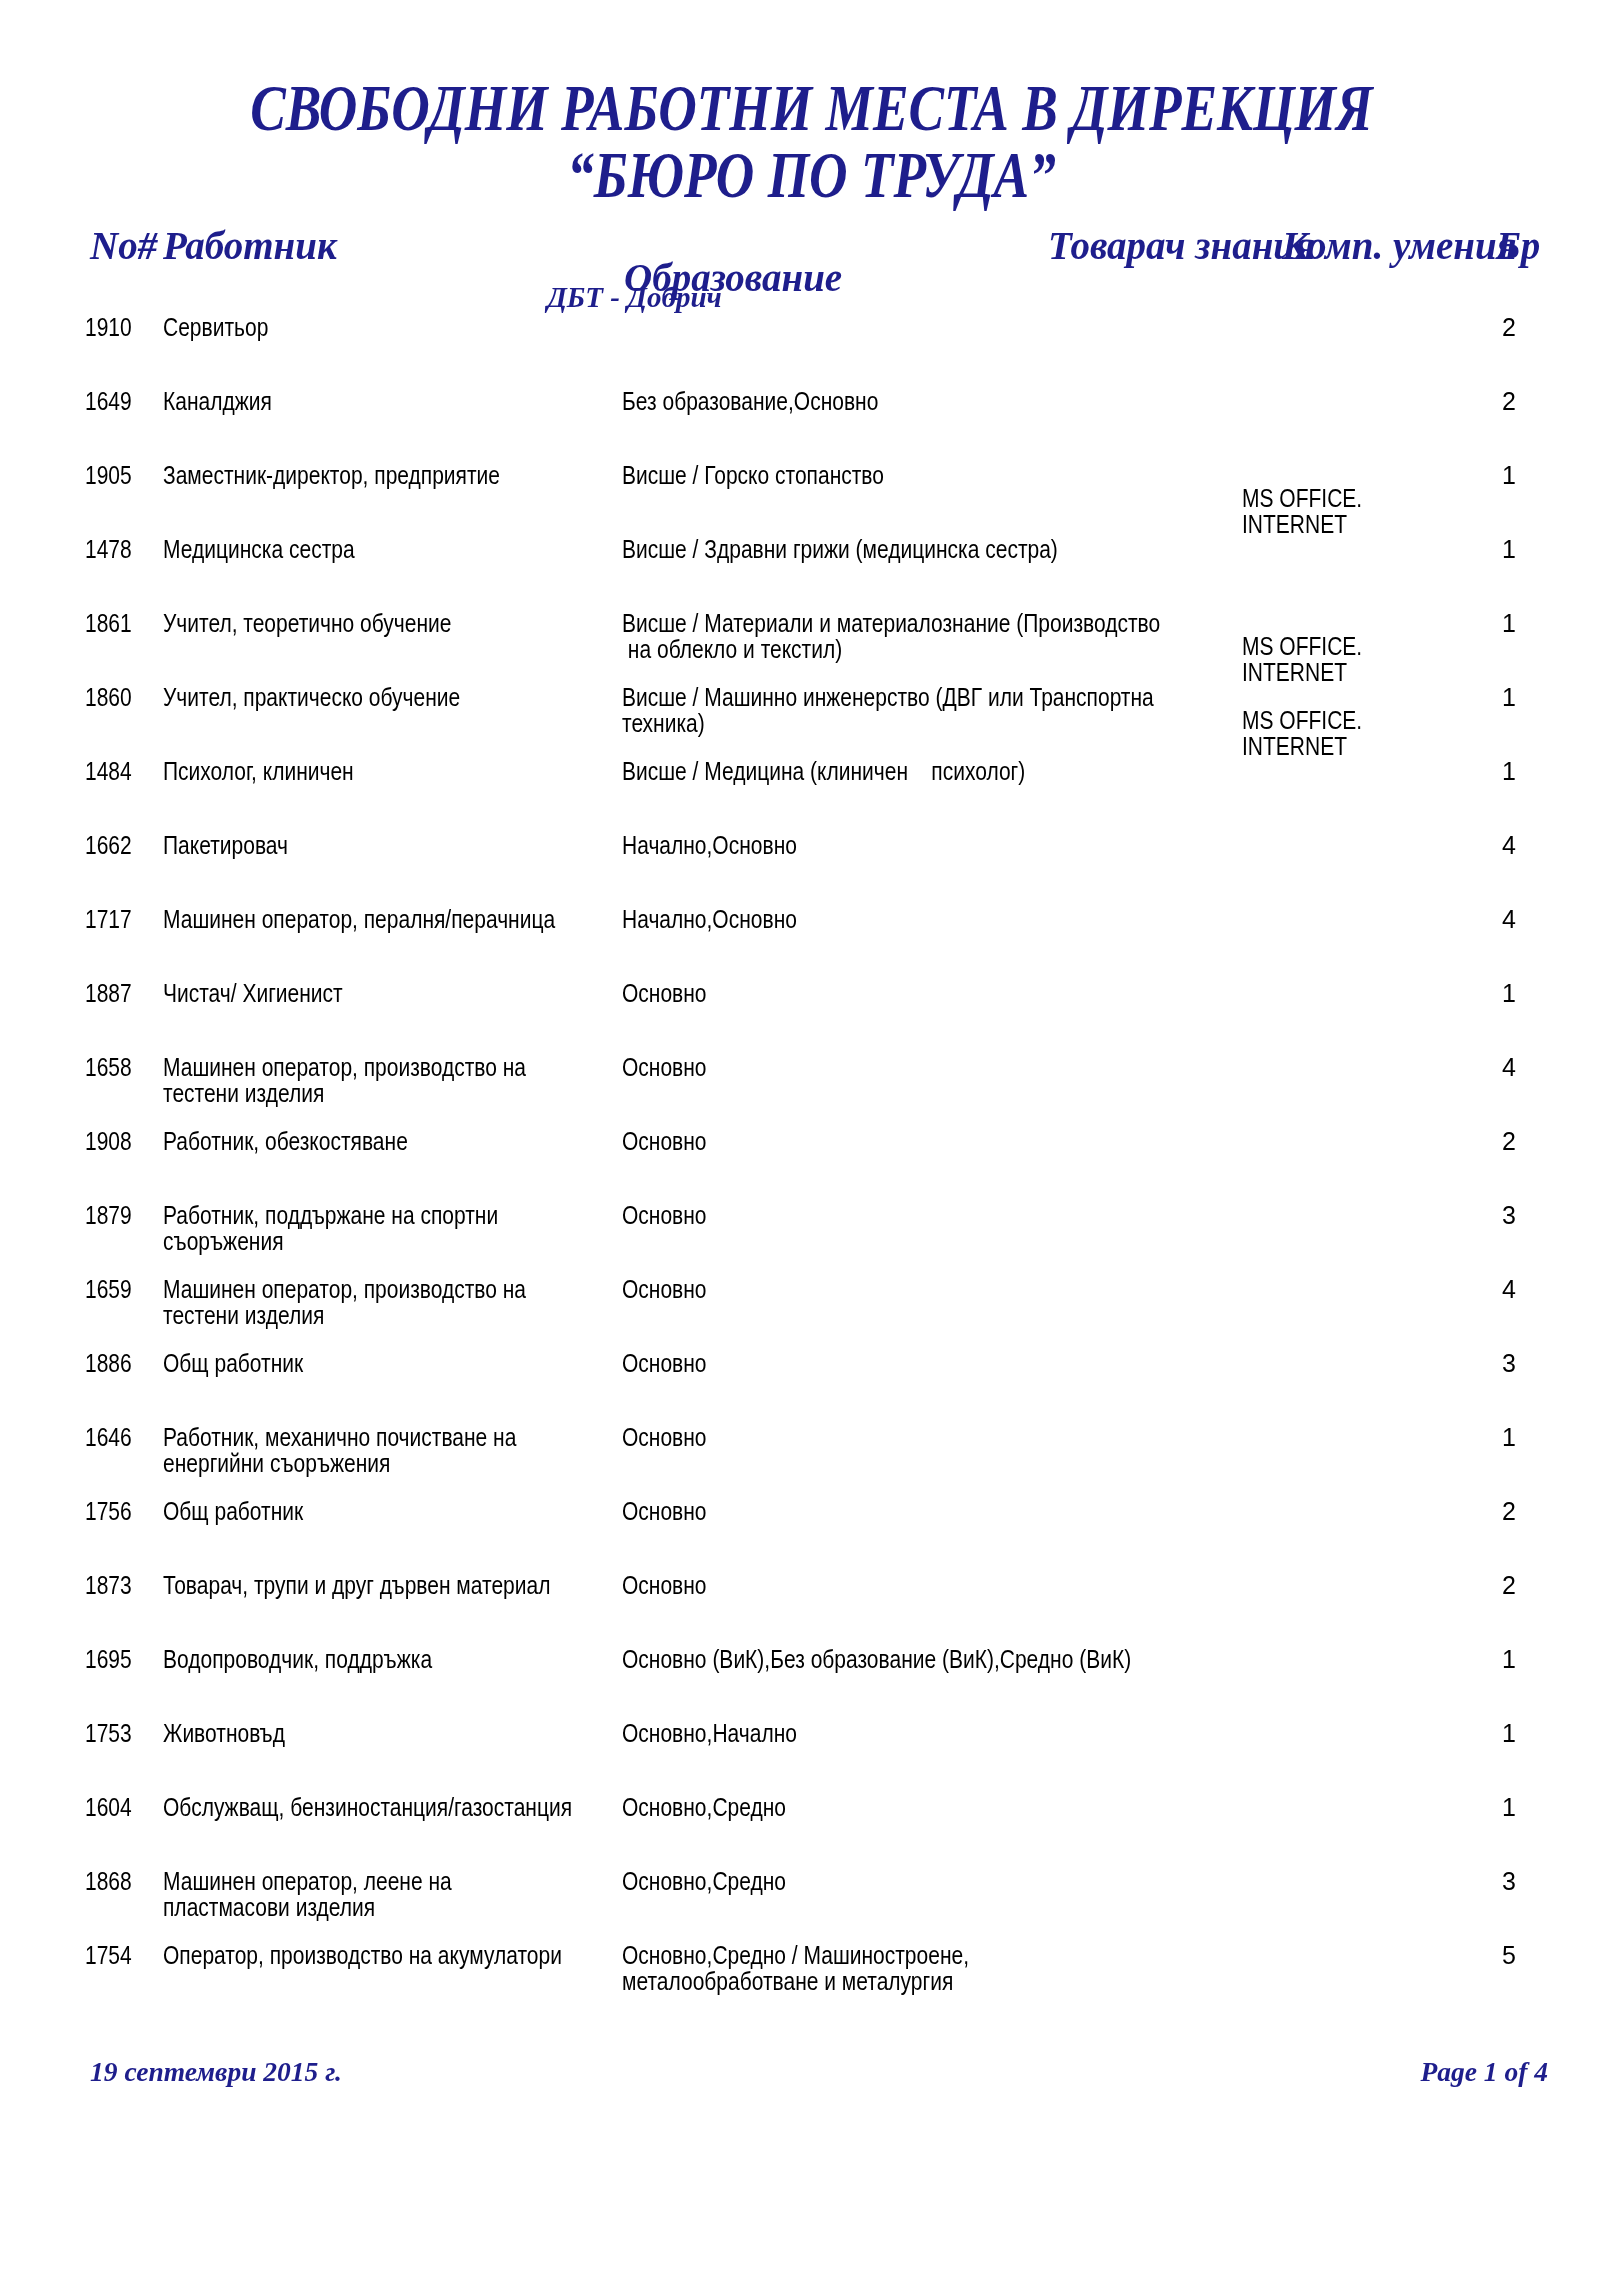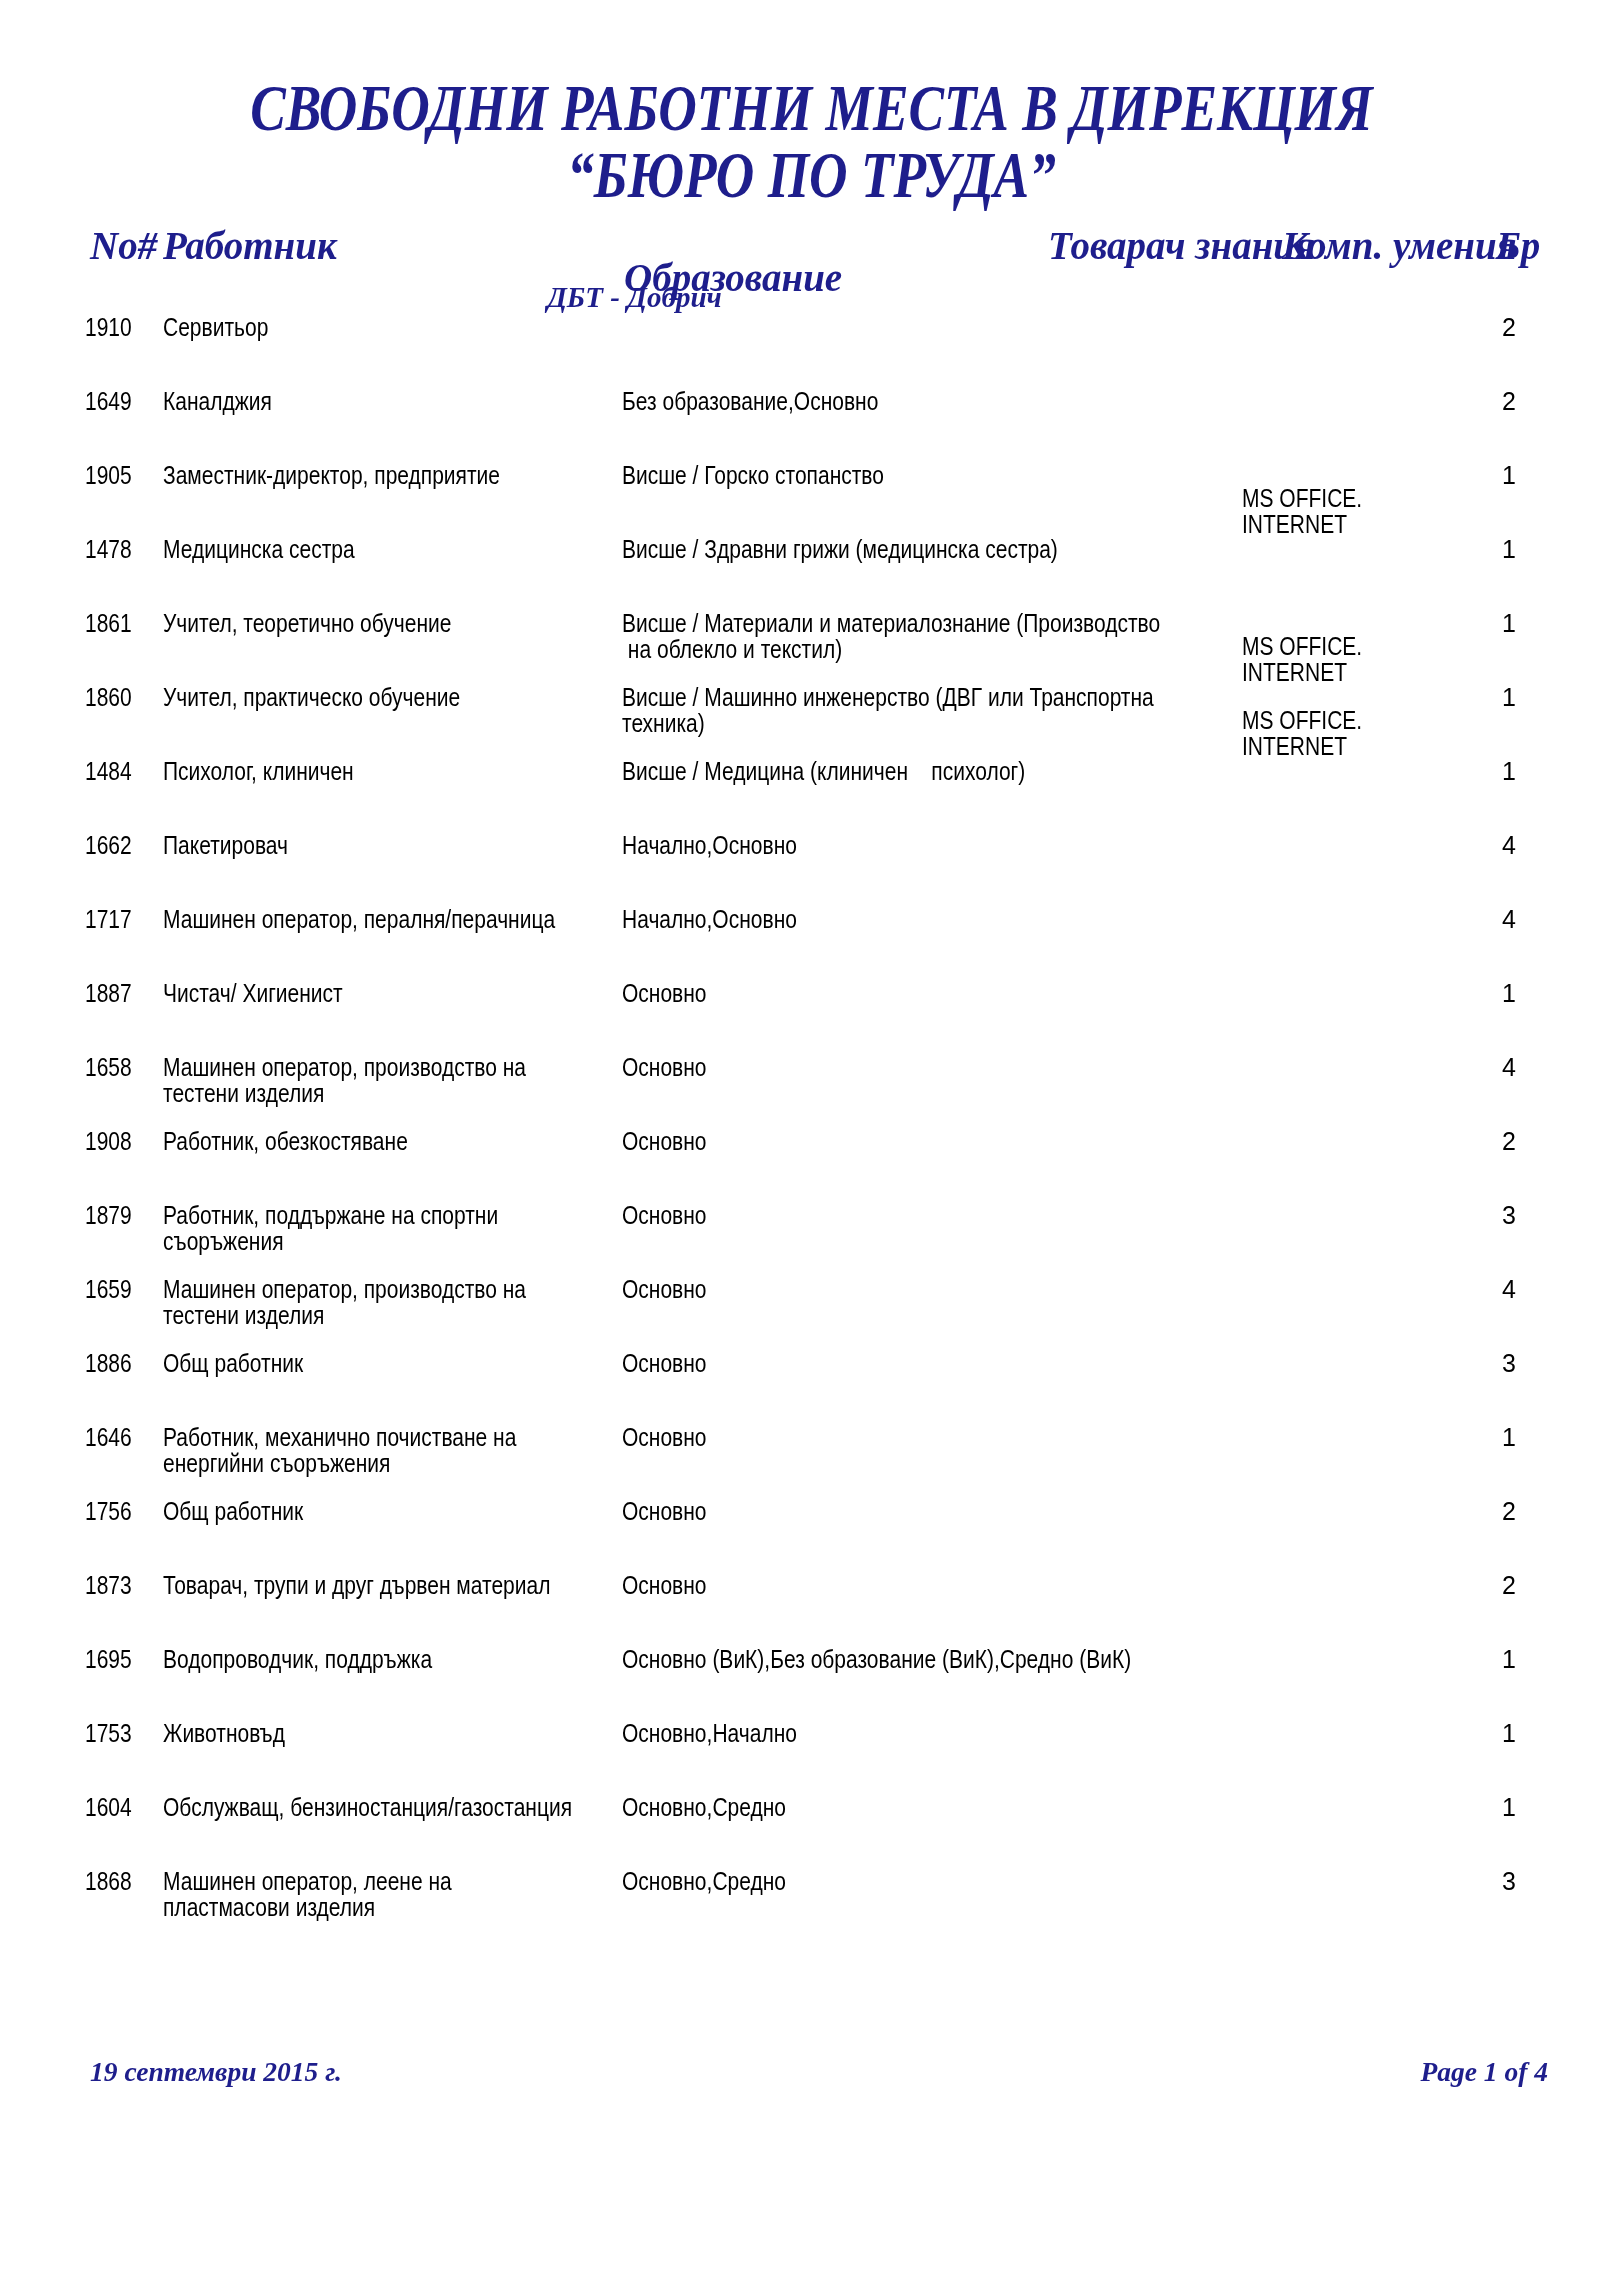--- a/index.html
+++ b/index.html
@@ -286,17 +286,26 @@
   </div>
     <div class="row">
     <div class="cell c-no">1868</div>
     <div class="cell c-pos">Машинен оператор, леене на
 пластмасови изделия</div>
     <div class="cell c-edu">Основно,Средно</div>
     <div class="cell c-lang"></div>
     <div class="cell c-comp"></div>
     <div class="cell c-br">3</div>
   </div>
+    <div class="row">
+    <div class="cell c-no">1754</div>
+    <div class="cell c-pos">Оператор, производство на акумулатори</div>
+    <div class="cell c-edu">Основно,Средно / Машиностроене,
+металообработване и металургия</div>
+    <div class="cell c-lang"></div>
+    <div class="cell c-comp"></div>
+    <div class="cell c-br">5</div>
+  </div>
   </div>
 
 <div class="footer-date">19 септември 2015 г.</div>
 <div class="footer-page">Page 1 of 4</div>
 
 
 </body></html>

